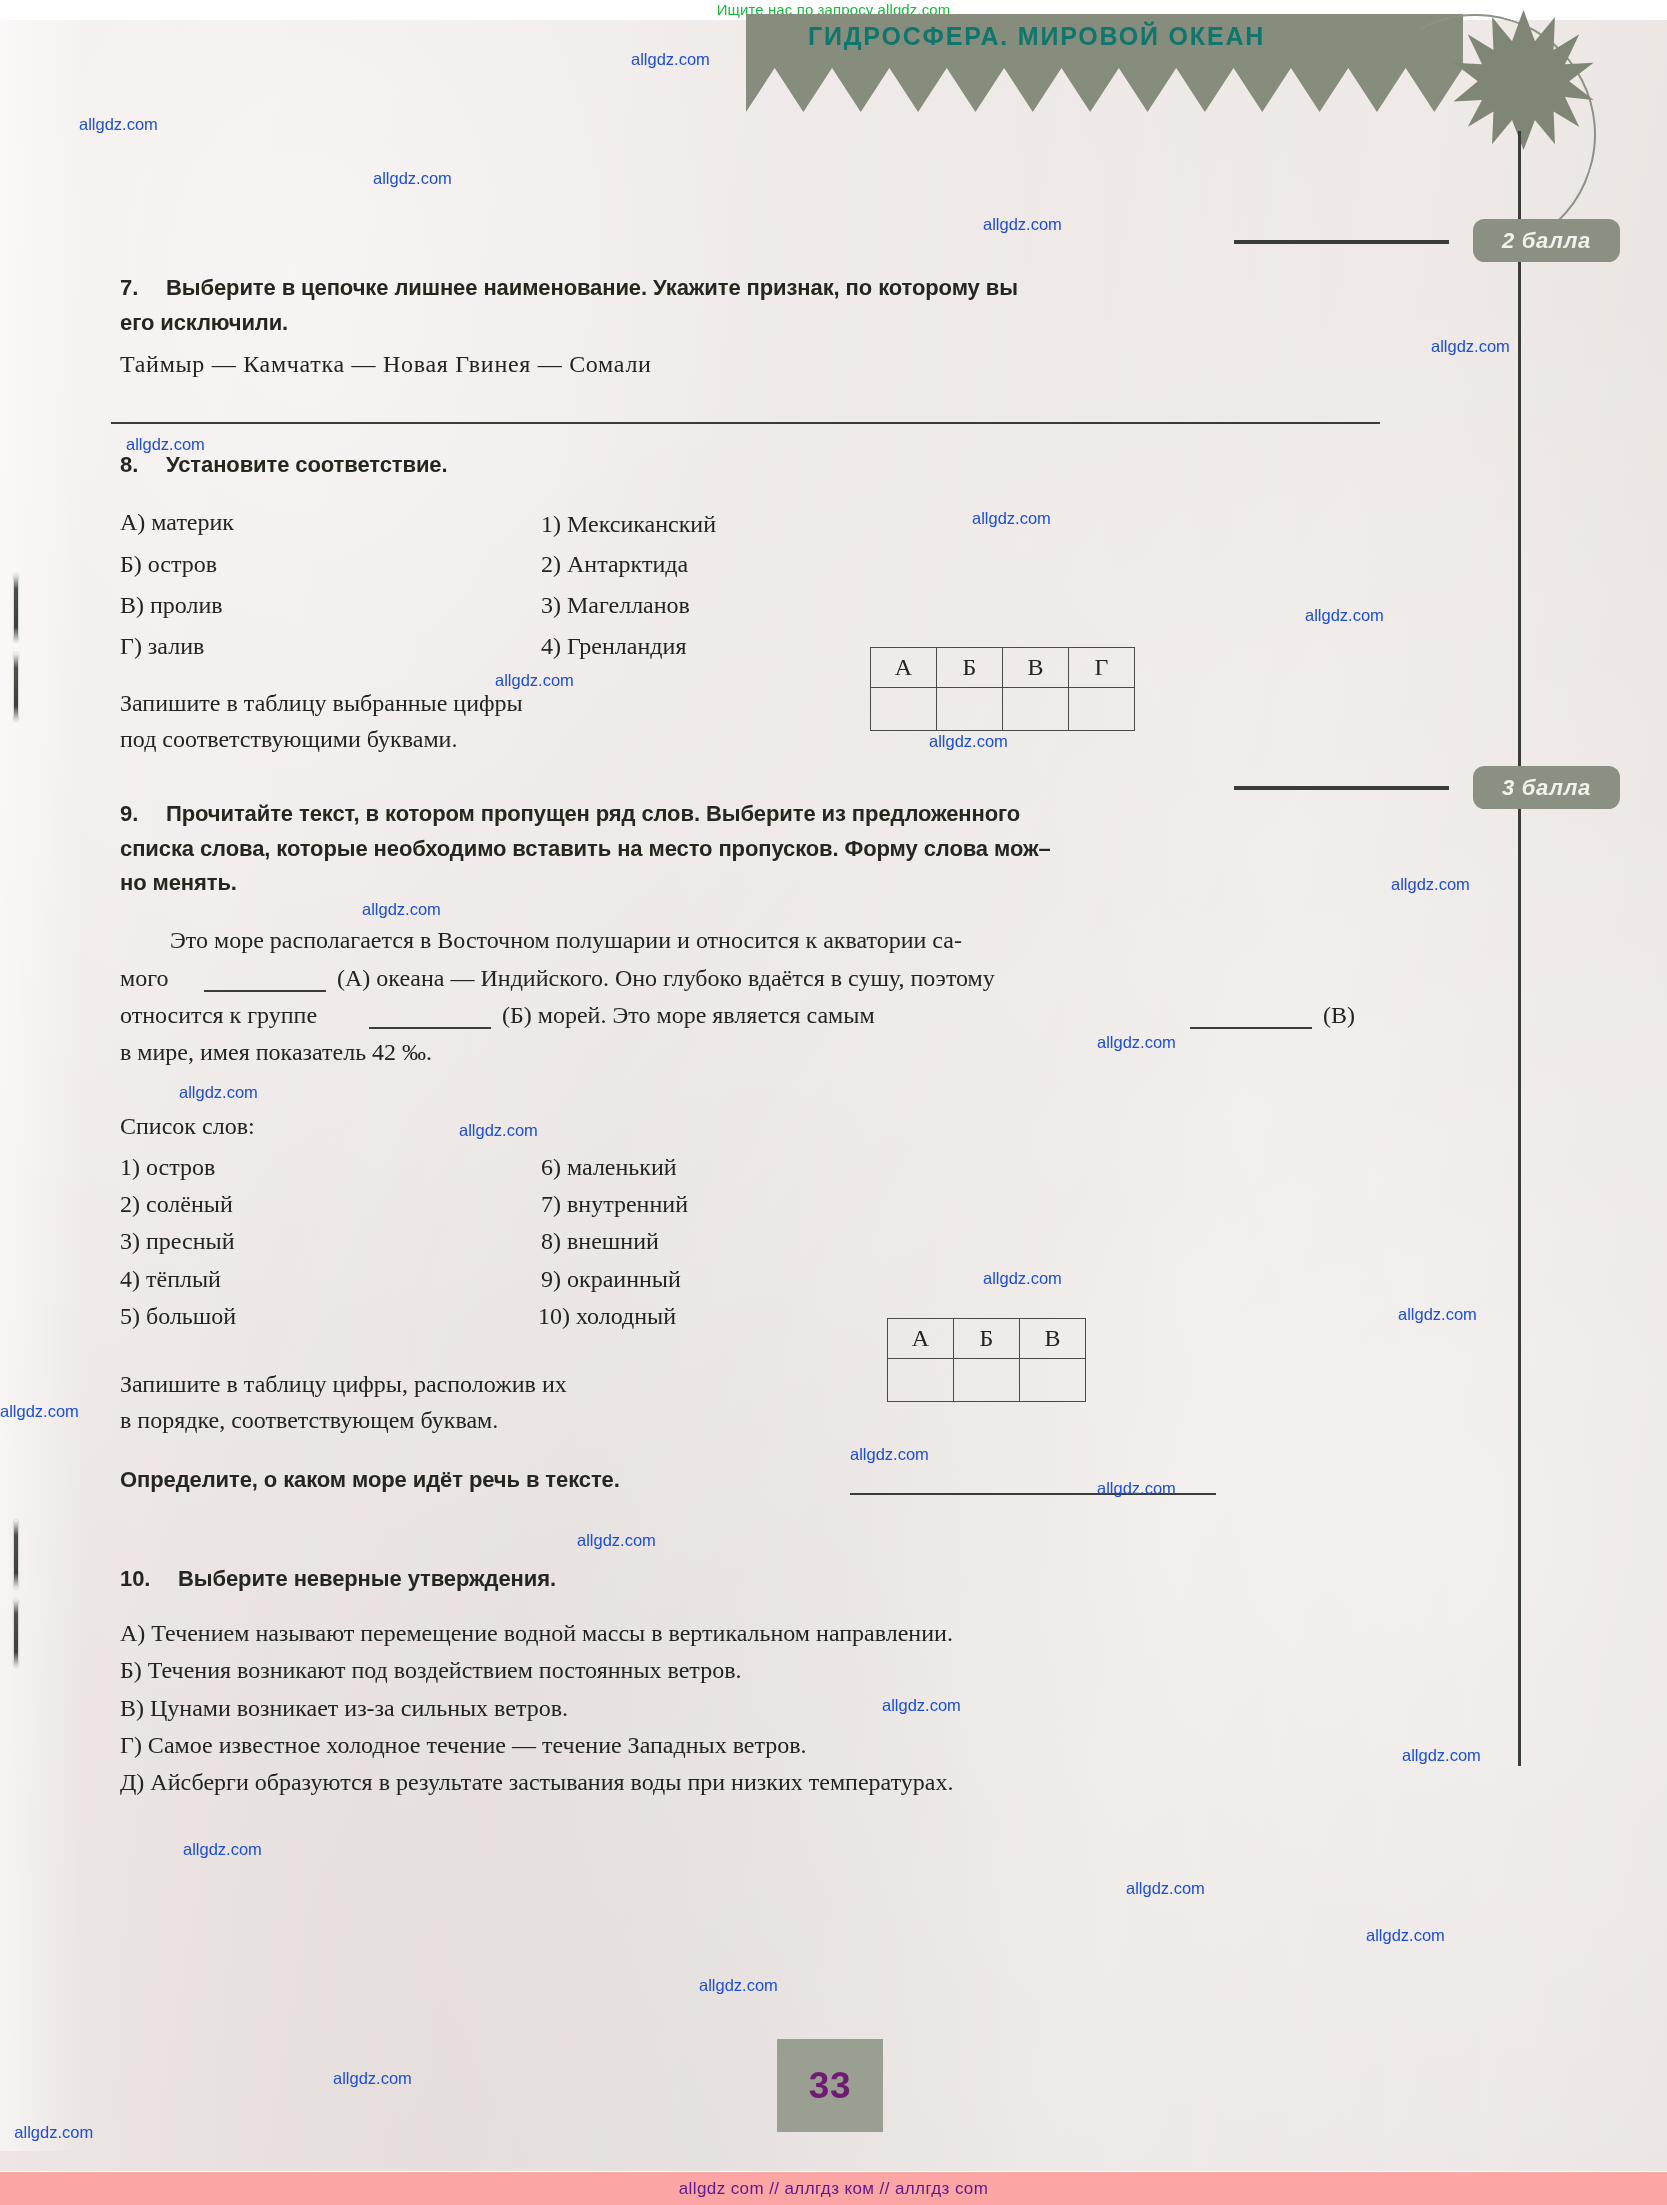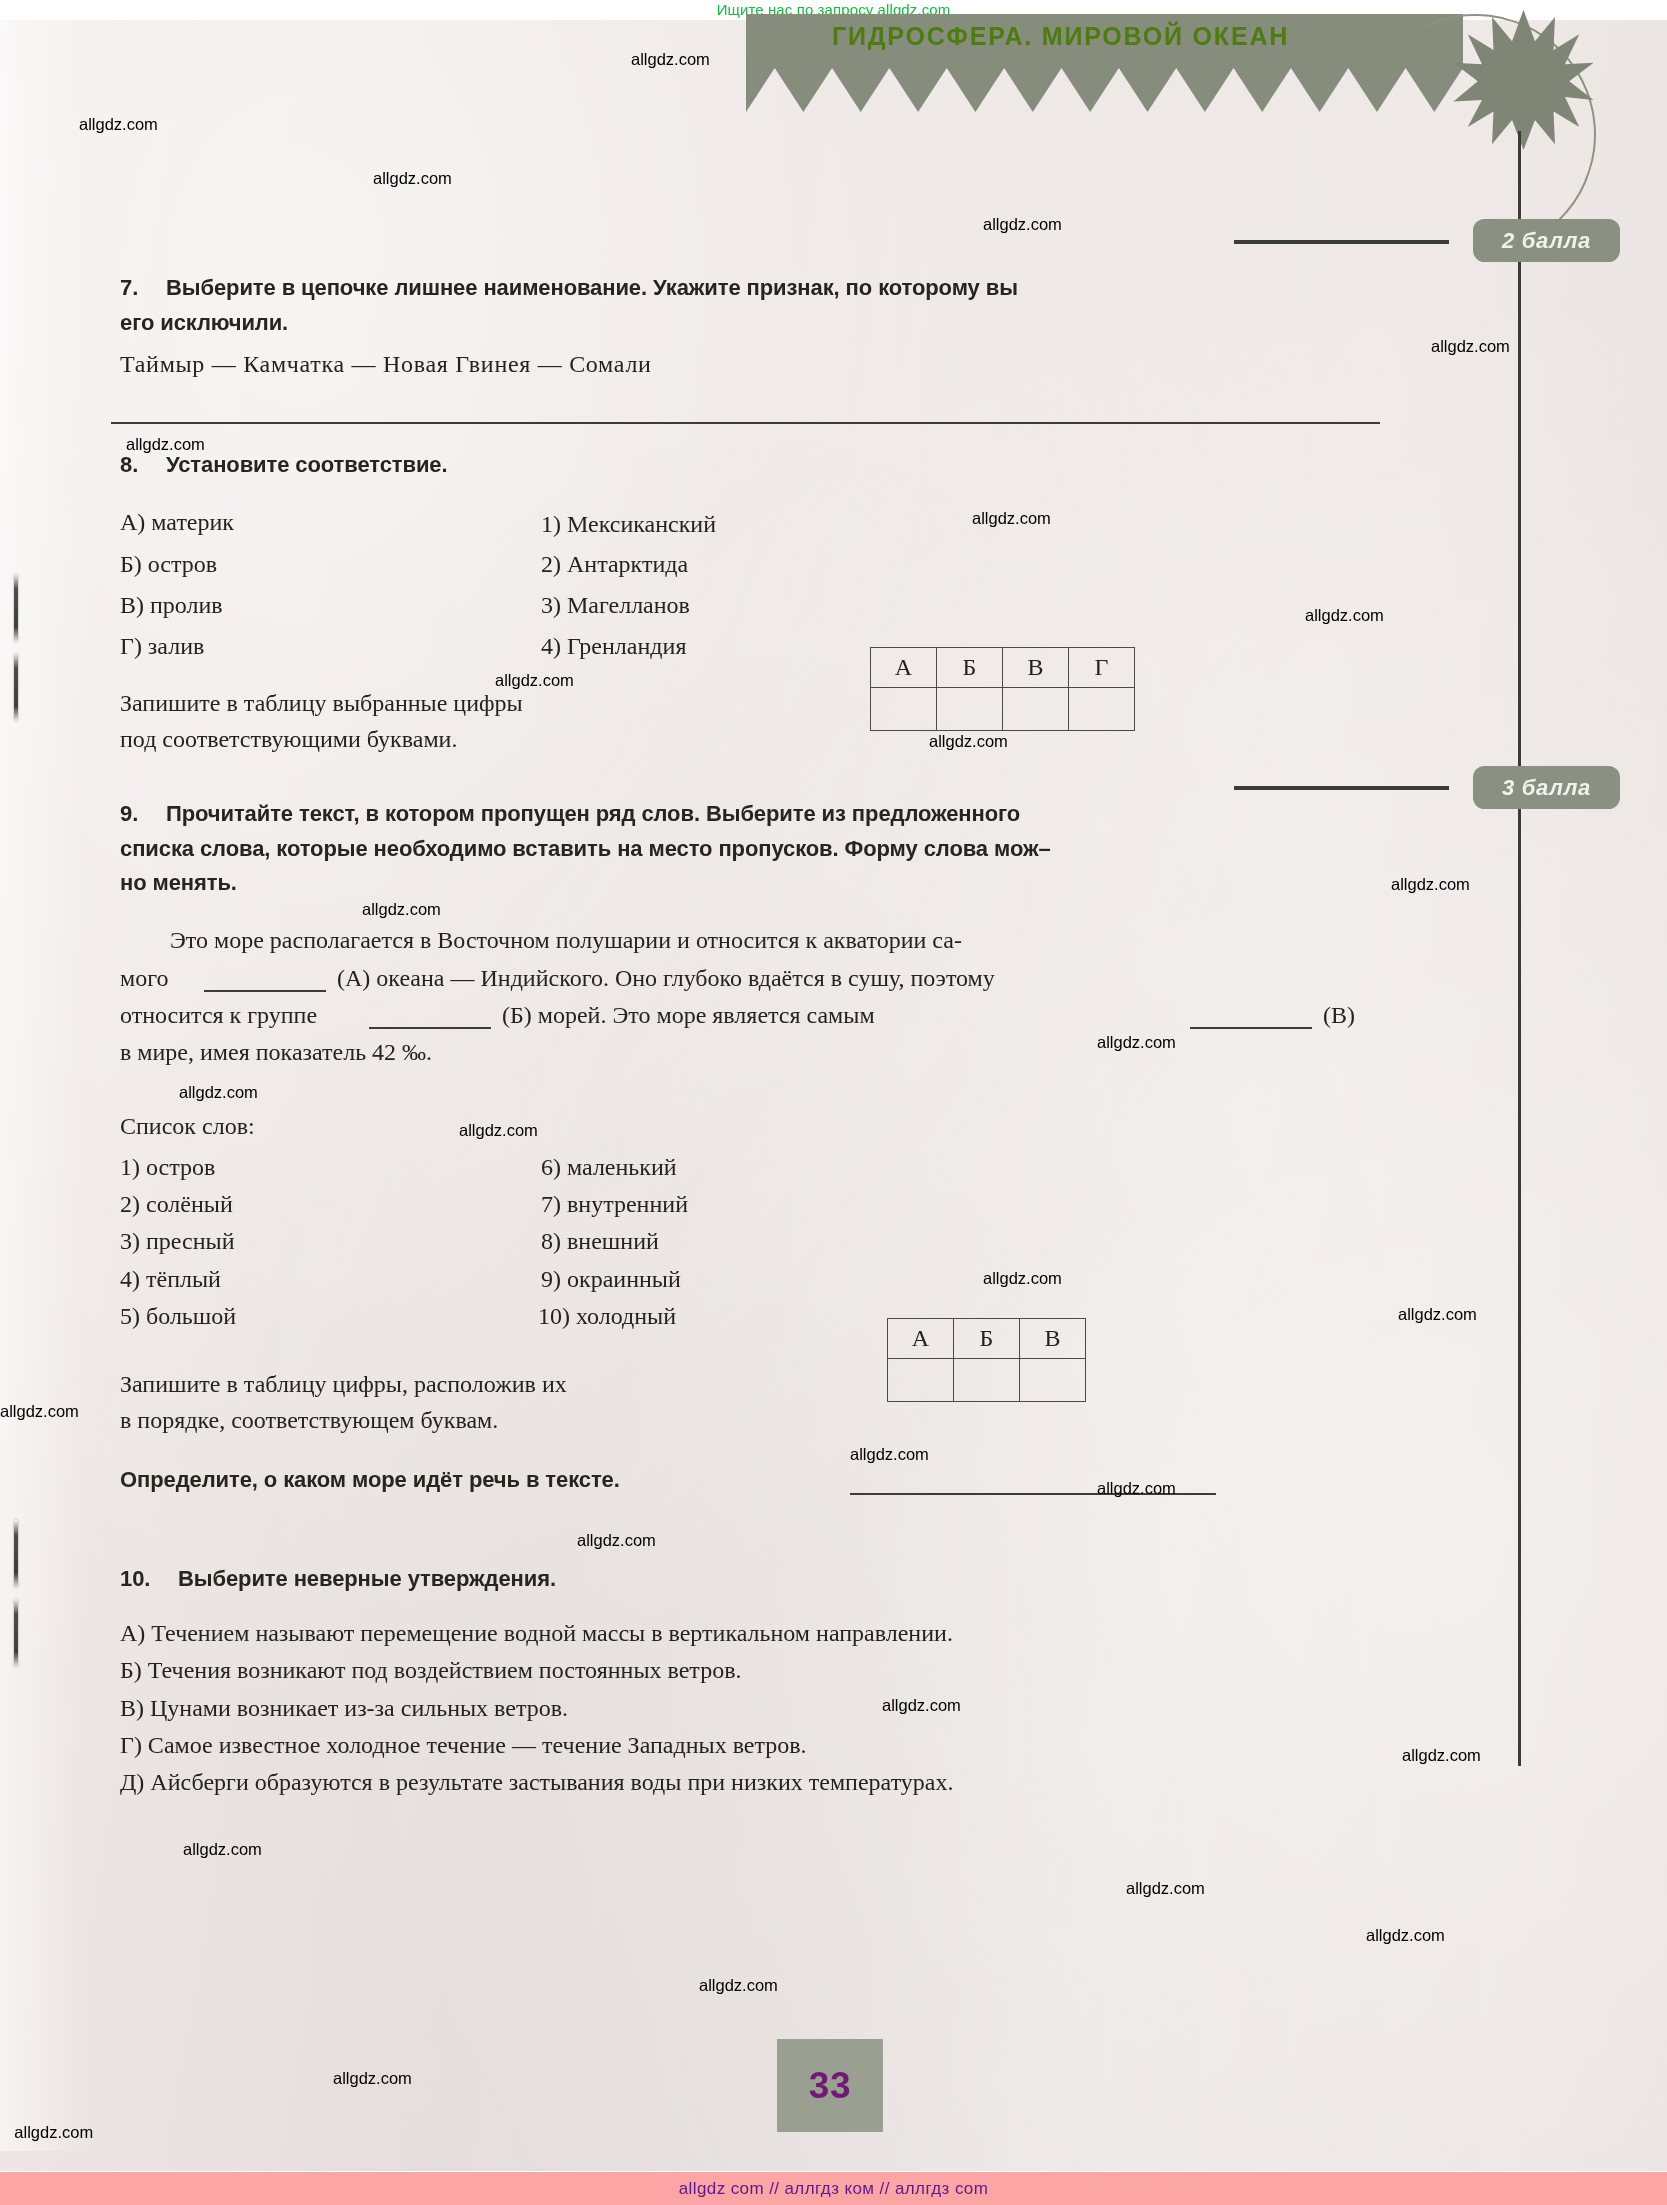--- a/index.html
+++ b/index.html
@@ -74,23 +74,23 @@
 
   
   .header-band {
     position: absolute;
     left: 746px; top: 14.3px;
     width: 717px; height: 54px;
     background: #868d7c;
   }
   .header-title {
     position: absolute;
-    left: 832px; top: 21.5px;
+    left: 808px; top: 21.5px;
     width: 574px;
-    color: #4d7c0f;
+    color: #0f766e;
     font-family: "Liberation Sans", sans-serif;
     font-size: 25px;
     font-weight: bold;
     letter-spacing: 1.8px;
     white-space: nowrap;
   }
   .zigzag {
     position: absolute;
     left: 746px; top: 68px;
     width: 717px; height: 44px;
@@ -227,21 +227,21 @@
     font-size: 17px;
     letter-spacing: 0.4px;
     white-space: nowrap;
   }
 
   
   .wm {
     position: absolute;
     font-family: "Liberation Sans", sans-serif;
     font-size: 16.5px;
-    color: #000000;
+    color: #1d4ed8;
     white-space: nowrap;
     pointer-events: none;
   }
 </style>
 </head>
 <body>
 
 <div id="page">
 
   <div class="top-banner">Ищите нас по запросу allgdz.com</div>

